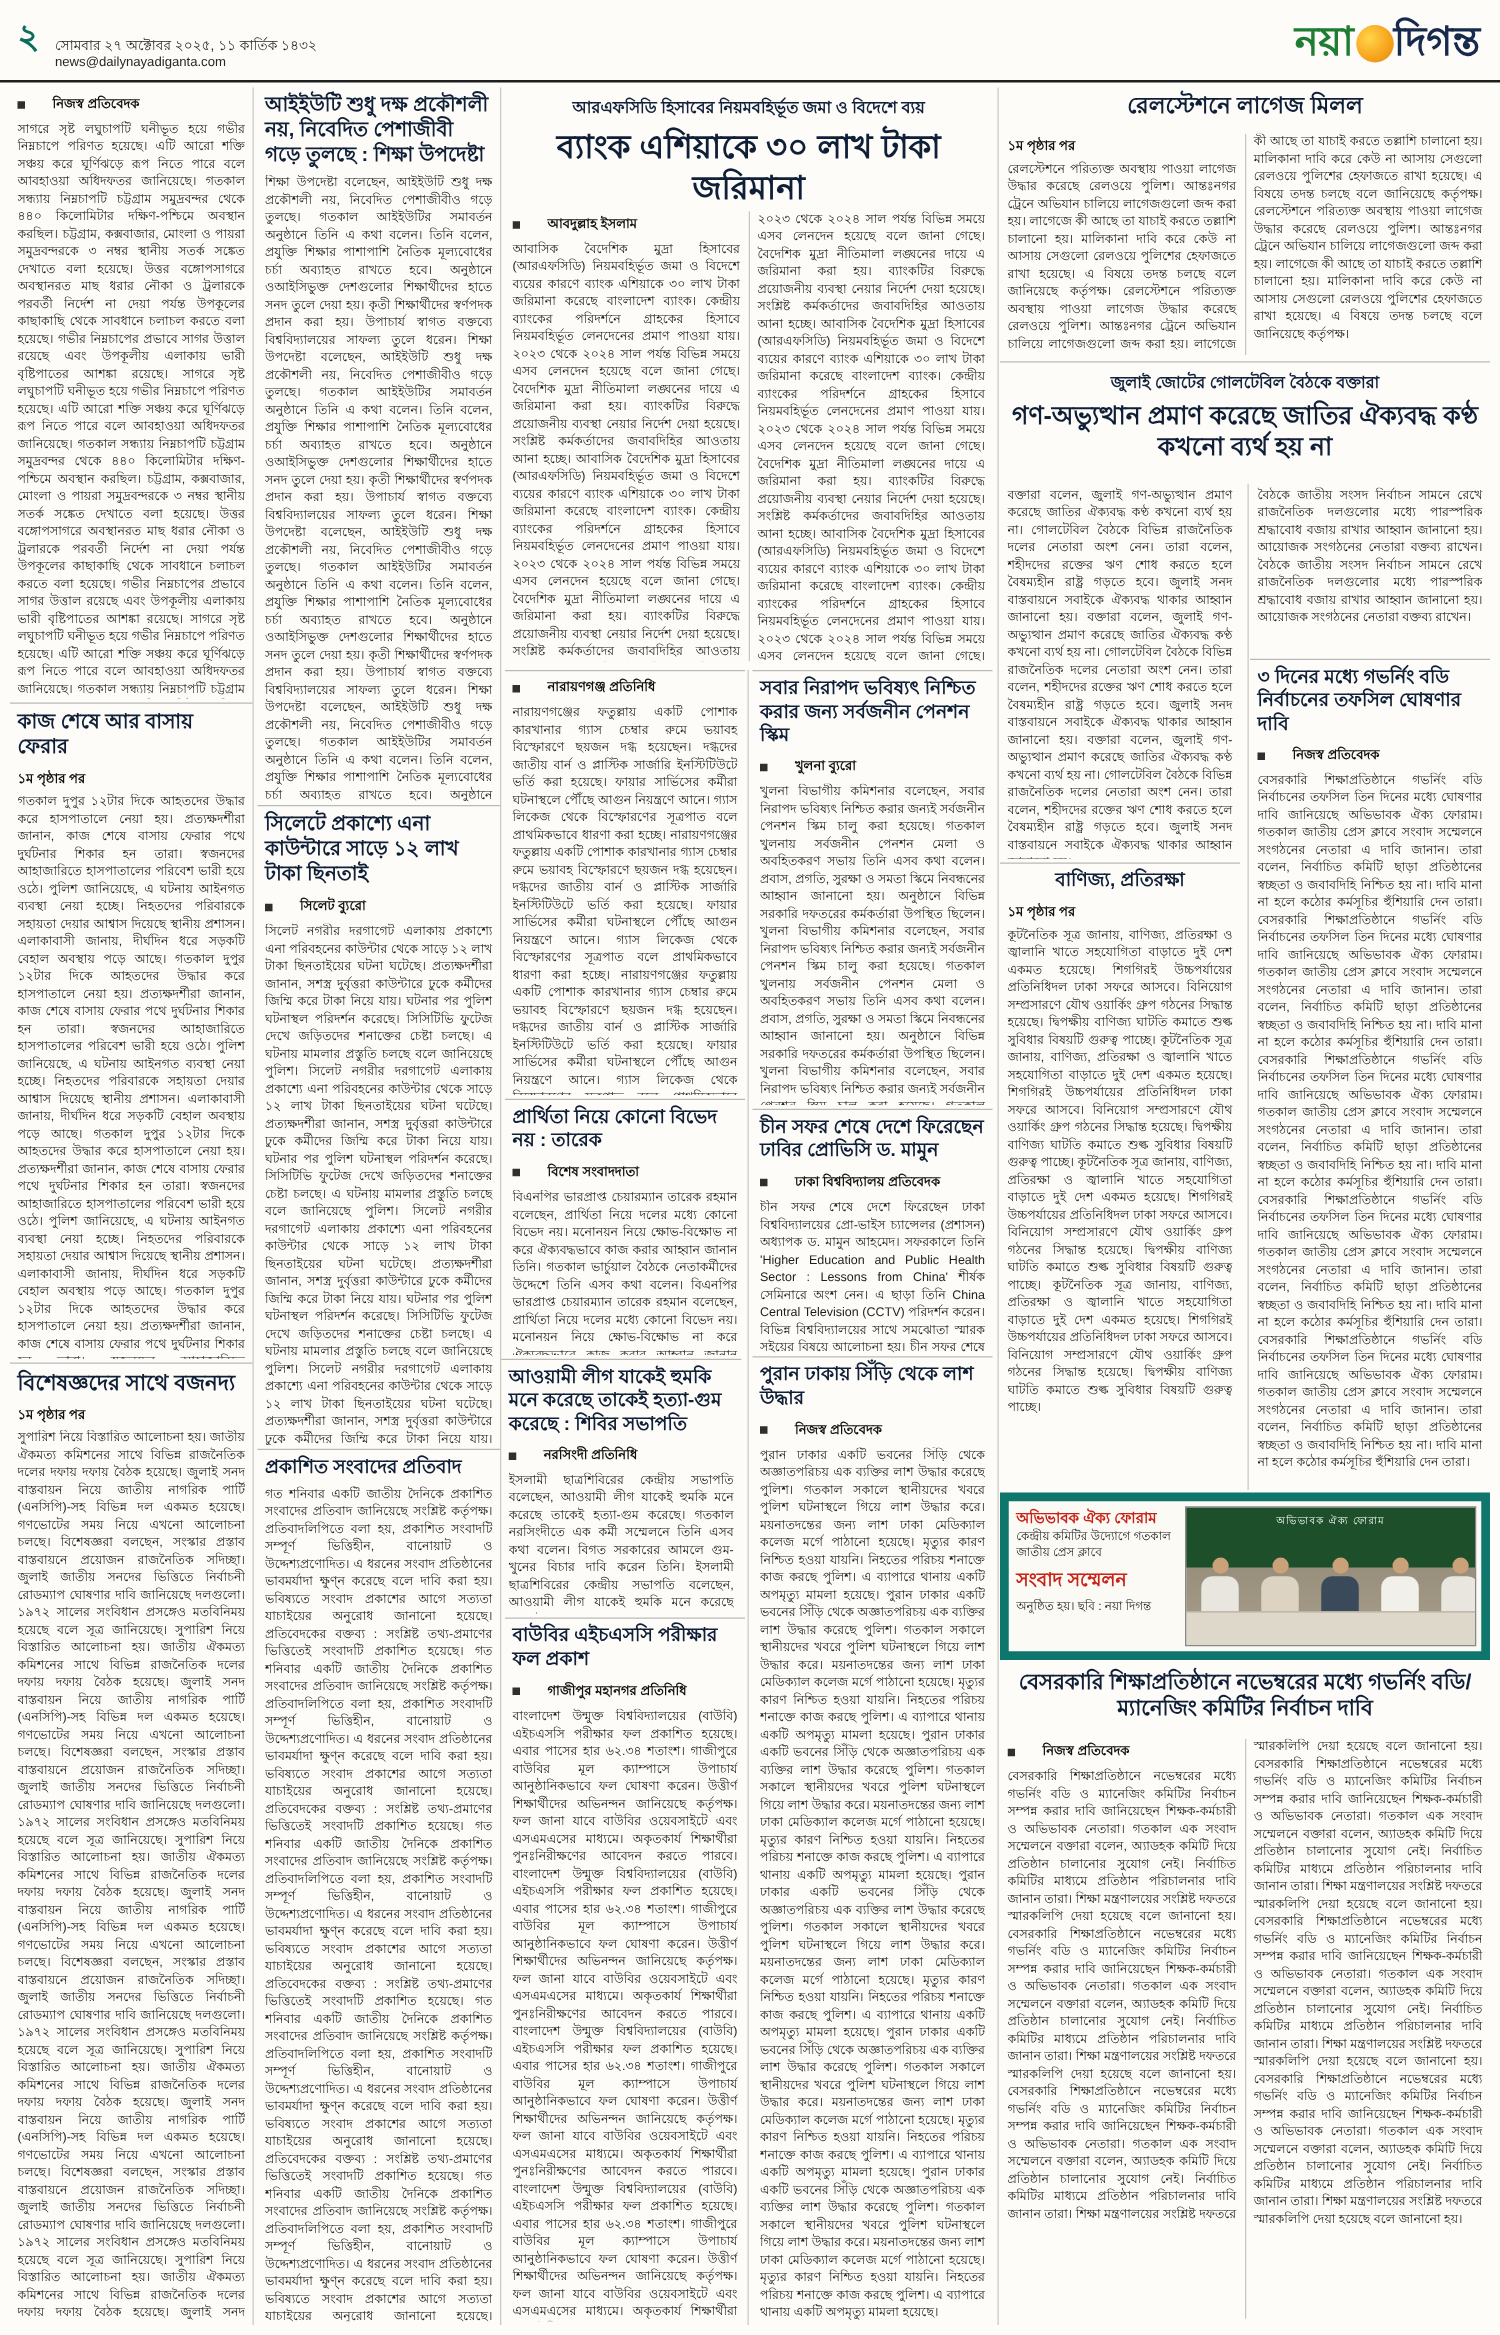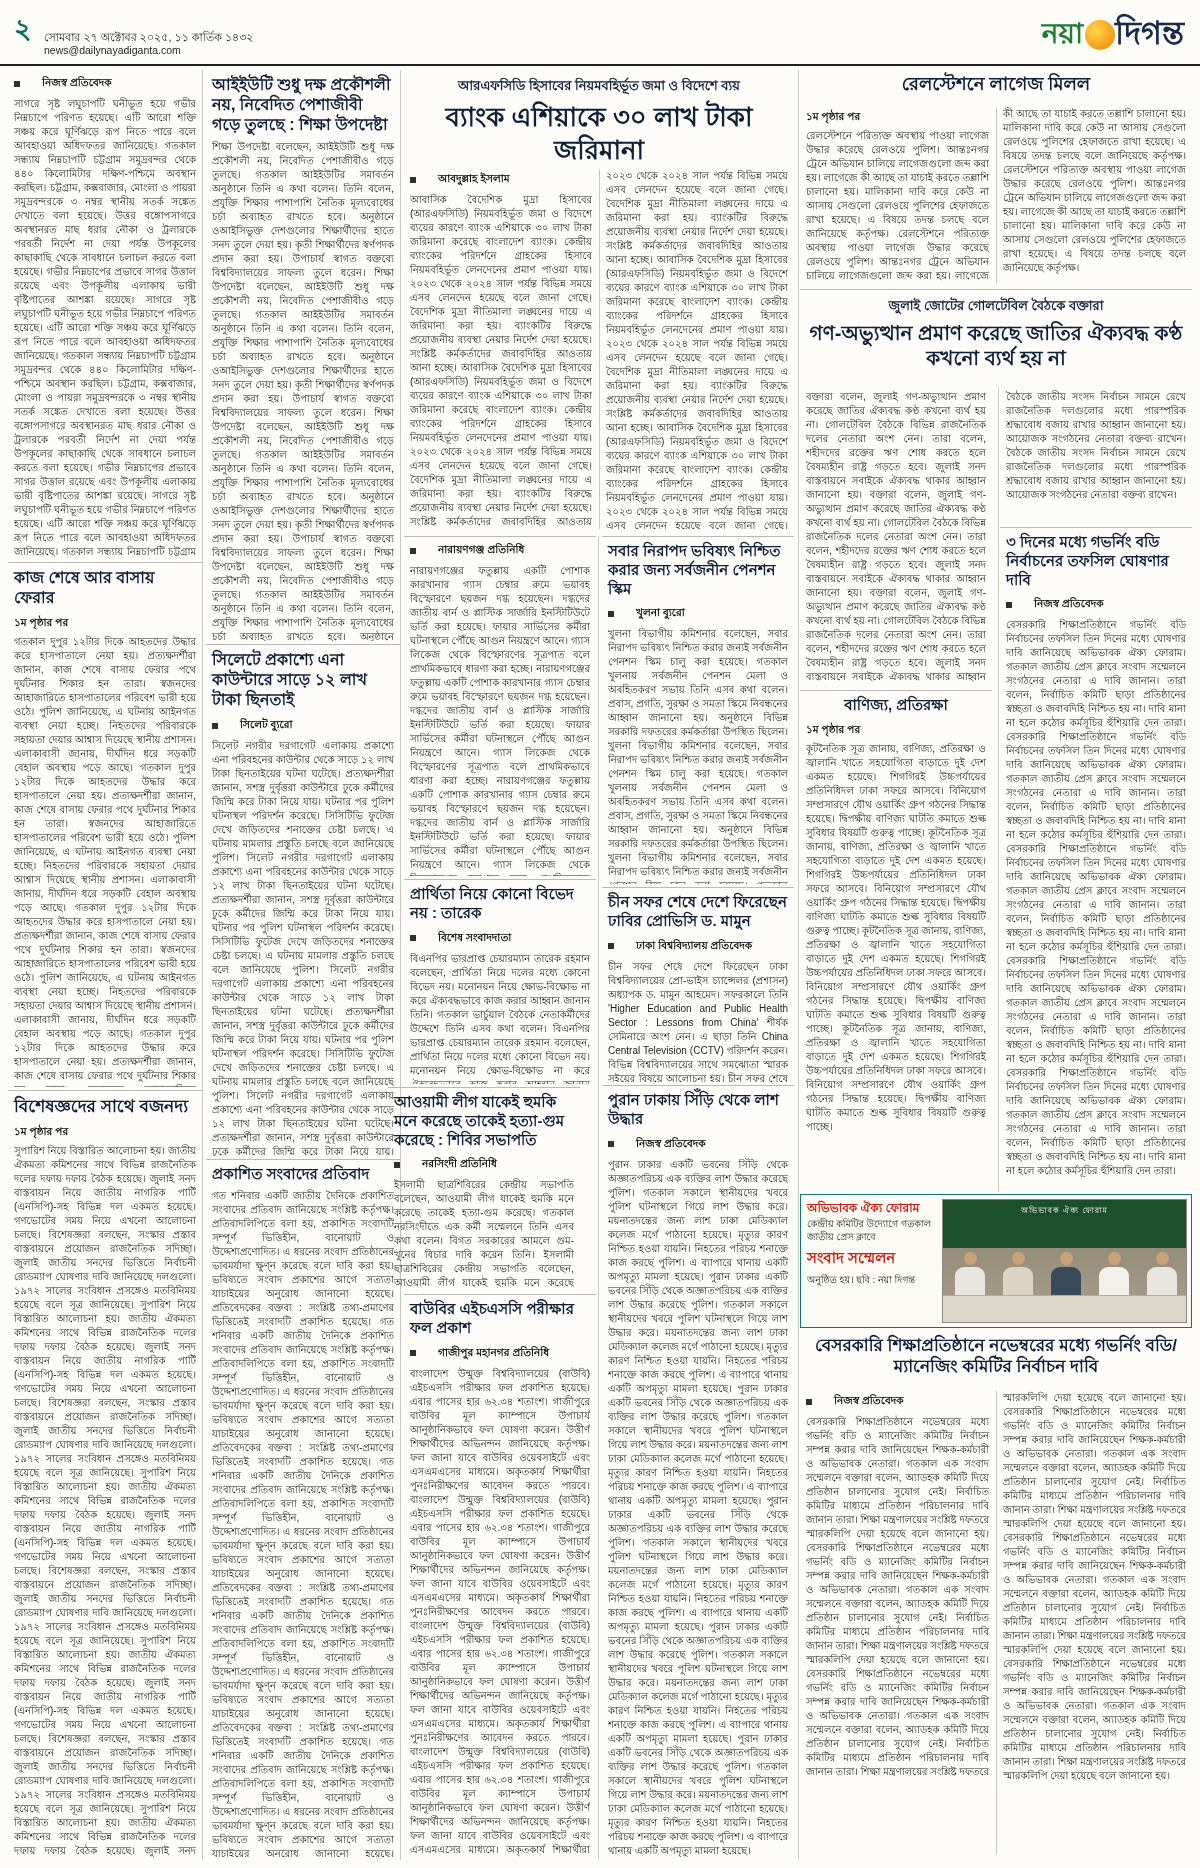--- a/index.html
+++ b/index.html
@@ -3,39 +3,39 @@
 <meta charset="utf-8">
 <style>
   html,body{margin:0;padding:0;background:#e9e7e1;}
   .page{position:relative;width:1200px;height:1868px;background:#fdfcf8;font-family:"Liberation Sans",sans-serif;color:#1c1c1c;overflow:hidden;margin:0 auto;}
   
   .header{position:absolute;left:0;top:0;width:1200px;height:66px;border-bottom:2px solid #1f1f1f;box-sizing:border-box;}
   .pagenum{position:absolute;left:14px;top:8px;font-size:27px;font-weight:700;color:#0b6e5c;}
   .dateline{position:absolute;left:44px;top:30px;font-size:11px;color:#262626;line-height:1.3;}
   .email{font-size:10.5px;color:#262626;text-decoration:none;display:block;}
   .logo{position:absolute;right:16px;top:8px;display:flex;align-items:center;gap:6px;}
-  .logo .w1{font-size:28px;font-weight:700;color:#1e7d33;position:relative;z-index:2;}
+  .logo .w1{font-size:32px;font-weight:700;color:#1e7d33;position:relative;z-index:2;}
   .logo .sun{width:30px;height:30px;border-radius:50%;background:radial-gradient(circle at 35% 35%,#ffd54a,#f6a21b 60%,#e0831a);margin-left:-4px;margin-right:-6px;z-index:1;}
   .logo .w2{font-size:32px;font-weight:700;color:#17294d;z-index:2;}
   
   .art{position:absolute;box-sizing:border-box;padding:3px 6px;overflow:hidden;display:flex;flex-direction:column;}
   .rt{border-top:1px solid #b9b9b9;}
   .hl{font-weight:700;color:#101f38;line-height:1.25;margin:2px 0 5px;}
   .h26{font-size:26px;} .h20{font-size:20px;} .h18{font-size:18px;} .h17{font-size:17px;} .h16{font-size:16px;} .h15{font-size:15px;}
   .center{text-align:center;}
   .kick{font-size:13px;font-weight:700;text-align:center;color:#13223c;margin:3px 0 2px;}
   .cont{font-size:10.5px;font-weight:700;margin:2px 0 3px;color:#111;}
   .byline{font-size:10.5px;font-weight:700;margin:2px 0 5px;display:flex;align-items:center;gap:22px;color:#111;}
   .bmark{width:6px;height:6px;background:#2f2f2f;display:inline-block;flex:0 0 auto;}
   .body{font-size:10px;line-height:1.4;text-align:justify;color:#1d1d1d;margin:0;flex:1 1 auto;overflow:hidden;}
   .colwrap{flex:1 1 auto;overflow:hidden;column-count:2;column-gap:14px;column-rule:1px solid #c6c6c6;}
   .bodytext{font-size:10px;line-height:1.4;text-align:justify;color:#1d1d1d;margin:0;}
   .vrule{position:absolute;width:1px;background:#c9c7c0;}
   
-  .adbox{position:absolute;box-sizing:border-box;border:1px solid #0f766e;background:#fbfaf4;display:flex;padding:4px;gap:5px;}
+  .adbox{position:absolute;box-sizing:border-box;border:7px solid #0f766e;background:#fbfaf4;display:flex;padding:4px;gap:5px;}
   .ad-left{width:128px;flex:0 0 auto;display:flex;flex-direction:column;gap:3px;padding:2px;}
   .ad-org{color:#c92318;font-weight:700;font-size:12px;line-height:1.2;}
   .ad-line{font-size:9.5px;line-height:1.3;color:#222;}
   .ad-event{color:#c92318;font-weight:700;font-size:15px;}
   .photo{position:relative;flex:1 1 auto;background:linear-gradient(#8a826f,#a99f8c);overflow:hidden;border:1px solid #888;}
   .ph-banner{position:absolute;top:0;left:0;right:0;height:44px;background:#1c4f2a;color:#ffffff;font-size:8px;display:flex;align-items:flex-start;justify-content:center;padding-top:4px;letter-spacing:1px;}
   .ph-table{position:absolute;bottom:0;left:0;right:0;height:26px;background:#ded8ca;border-top:1px solid #b5ad9c;}
   .person{position:absolute;bottom:24px;width:34px;height:46px;}
   .person .head{width:13px;height:13px;border-radius:50%;background:#c9a27a;margin:0 auto;}
   .person .torso{width:30px;height:29px;border-radius:9px 9px 0 0;margin:2px auto 0;background:#e8e6df;}
@@ -128,21 +128,21 @@
 
   <section class="art rt" style="left:404px;top:879px;width:192px;height:208px">
     <h2 class="hl h15">প্রার্থিতা নিয়ে কোনো বিভেদ নয় : তারেক</h2>
     <div class="byline">
         <span class="bmark"></span>
         <span>বিশেষ সংবাদদাতা</span>
       </div>
     <p class="body">বিএনপির ভারপ্রাপ্ত চেয়ারম্যান তারেক রহমান বলেছেন, প্রার্থিতা নিয়ে দলের মধ্যে কোনো বিভেদ নয়। মনোনয়ন নিয়ে ক্ষোভ-বিক্ষোভ না করে ঐক্যবদ্ধভাবে কাজ করার আহ্বান জানান তিনি। গতকাল ভার্চুয়াল বৈঠকে নেতাকর্মীদের উদ্দেশে তিনি এসব কথা বলেন। বিএনপির ভারপ্রাপ্ত চেয়ারম্যান তারেক রহমান বলেছেন, প্রার্থিতা নিয়ে দলের মধ্যে কোনো বিভেদ নয়। মনোনয়ন নিয়ে ক্ষোভ-বিক্ষোভ না করে ঐক্যবদ্ধভাবে কাজ করার আহ্বান জানান তিনি। গতকাল ভার্চুয়াল বৈঠকে নেতাকর্মীদের উদ্দেশে তিনি এসব কথা বলেন।</p>
   </section>
 
-  <section class="art rt" style="left:388px;top:1087px;width:192px;height:207px">
+  <section class="art rt" style="left:401px;top:1087px;width:192px;height:207px">
     <h2 class="hl h15">আওয়ামী লীগ যাকেই হুমকি মনে করেছে তাকেই হত্যা-গুম করেছে : শিবির সভাপতি</h2>
     <div class="byline">
         <span class="bmark"></span>
         <span>নরসিংদী প্রতিনিধি</span>
       </div>
     <p class="body">ইসলামী ছাত্রশিবিরের কেন্দ্রীয় সভাপতি বলেছেন, আওয়ামী লীগ যাকেই হুমকি মনে করেছে তাকেই হত্যা-গুম করেছে। গতকাল নরসিংদীতে এক কর্মী সম্মেলনে তিনি এসব কথা বলেন। বিগত সরকারের আমলে গুম-খুনের বিচার দাবি করেন তিনি। ইসলামী ছাত্রশিবিরের কেন্দ্রীয় সভাপতি বলেছেন, আওয়ামী লীগ যাকেই হুমকি মনে করেছে তাকেই হত্যা-গুম করেছে। গতকাল নরসিংদীতে এক কর্মী সম্মেলনে তিনি এসব কথা বলেন। বিগত সরকারের আমলে গুম-খুনের বিচার দাবি করেন তিনি।</p>
   </section>
 
   <section class="art rt" style="left:404px;top:1294px;width:192px;height:566px">
     <h2 class="hl h15">বাউবির এইচএসসি পরীক্ষার ফল প্রকাশ</h2>

